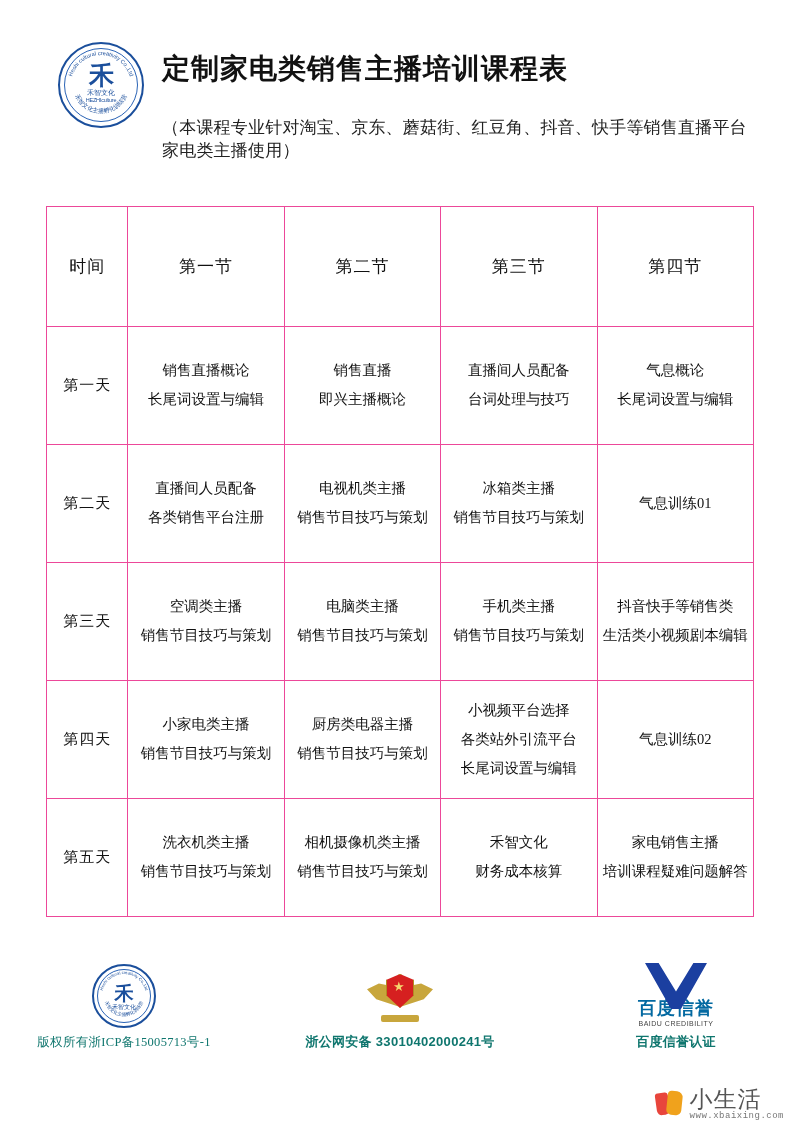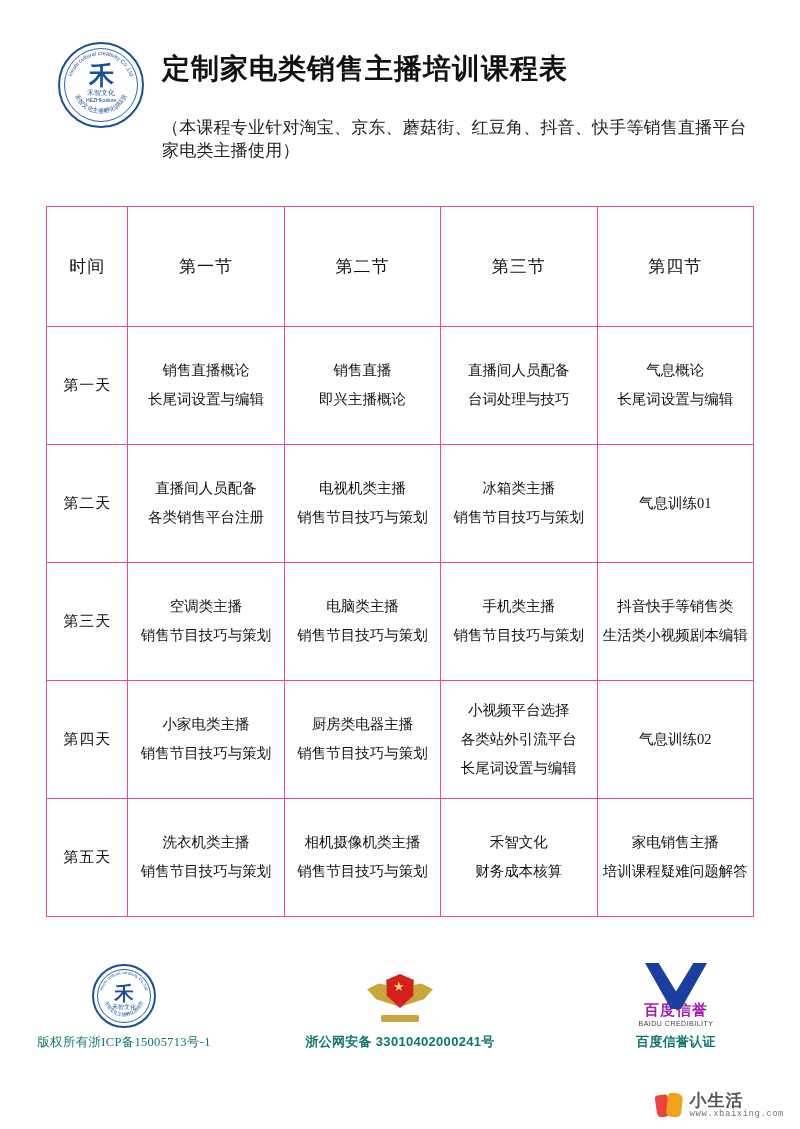--- a/index.html
+++ b/index.html
@@ -247,21 +247,21 @@
     position: absolute; left: 13px; top: 0; width: 36px; height: 30px;
     background: #ffffff;
     clip-path: polygon(16% 0%, 50% 0%, 84% 0%, 50% 74%);
   }
   .baidu-sub {
     font-family: "Liberation Sans", sans-serif;
     font-size: 7px; color: #444; letter-spacing: 0.5px;
   }
   .baidu-name {
     font-family: "Liberation Sans", sans-serif;
-    font-size: 15px; font-weight: bold; color: #a21caf; letter-spacing: 1px;
+    font-size: 18px; font-weight: bold; color: #0369a1; letter-spacing: 1px;
   }
 
   
   .watermark {
     position: absolute;
     right: 16px;
     bottom: 8px;
     display: flex;
     align-items: center;
     gap: 6px;
@@ -277,21 +277,21 @@
   .watermark .wm-icon .b {
     position: absolute; left: 13px; top: 2px; width: 15px; height: 24px;
     background: #f0a21c; border-radius: 4px 6px 5px 5px;
     transform: rotate(6deg);
   }
   .watermark .wm-text {
     line-height: 1.05;
   }
   .watermark .wm-main {
     font-family: "Liberation Sans", sans-serif;
-    font-size: 17px; font-weight: bold; color: #555; letter-spacing: 1px;
+    font-size: 23px; font-weight: normal; color: #555; letter-spacing: 1px;
   }
   .watermark .wm-sub {
     font-family: Liberation Mono, monospace;
     font-size: 9px; color: #777; letter-spacing: 0.5px;
   }
 </style>
 </head>
 <body>
 
 <div class="page">

